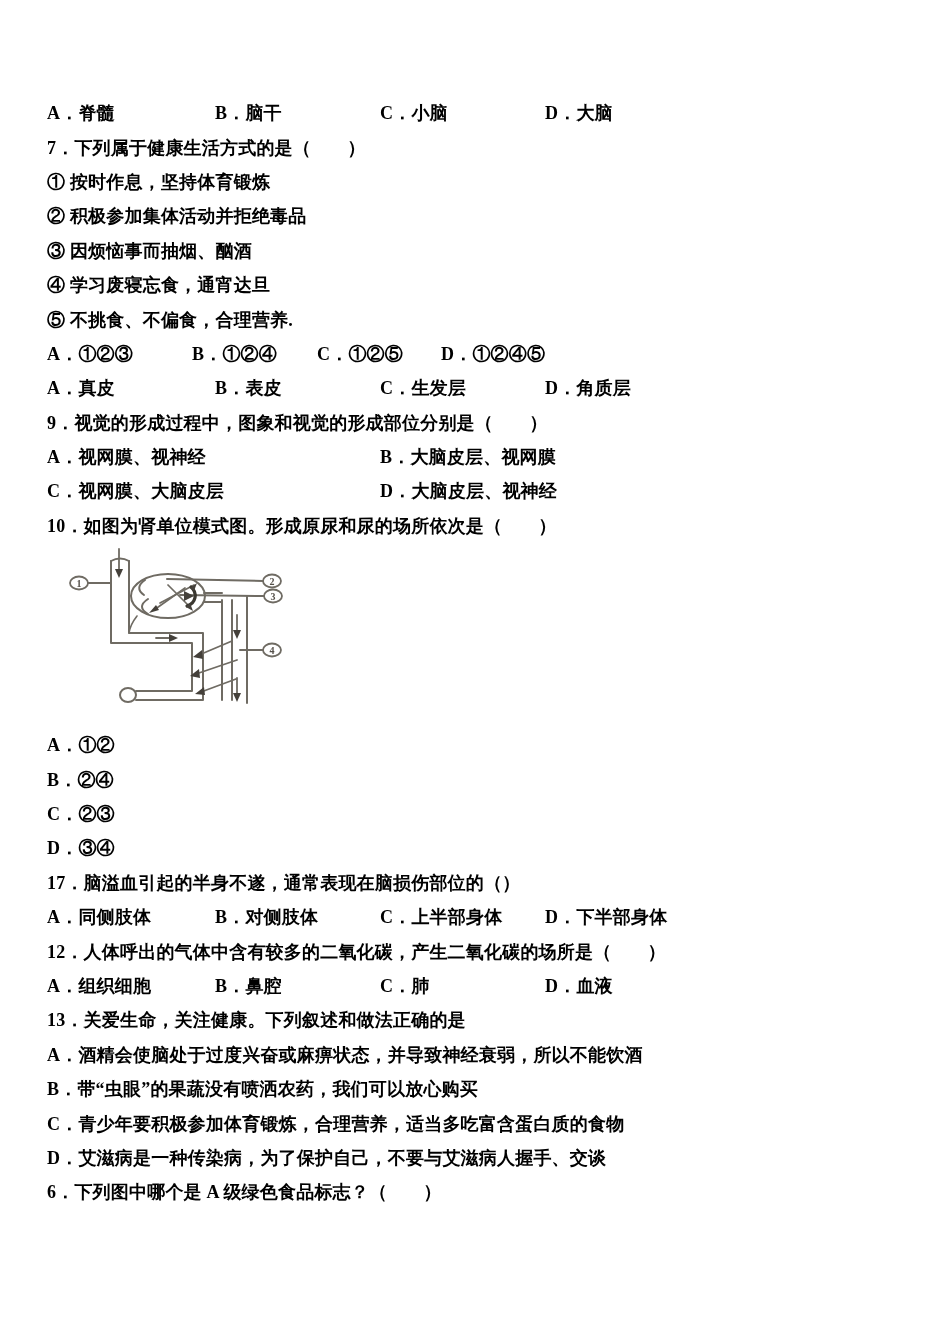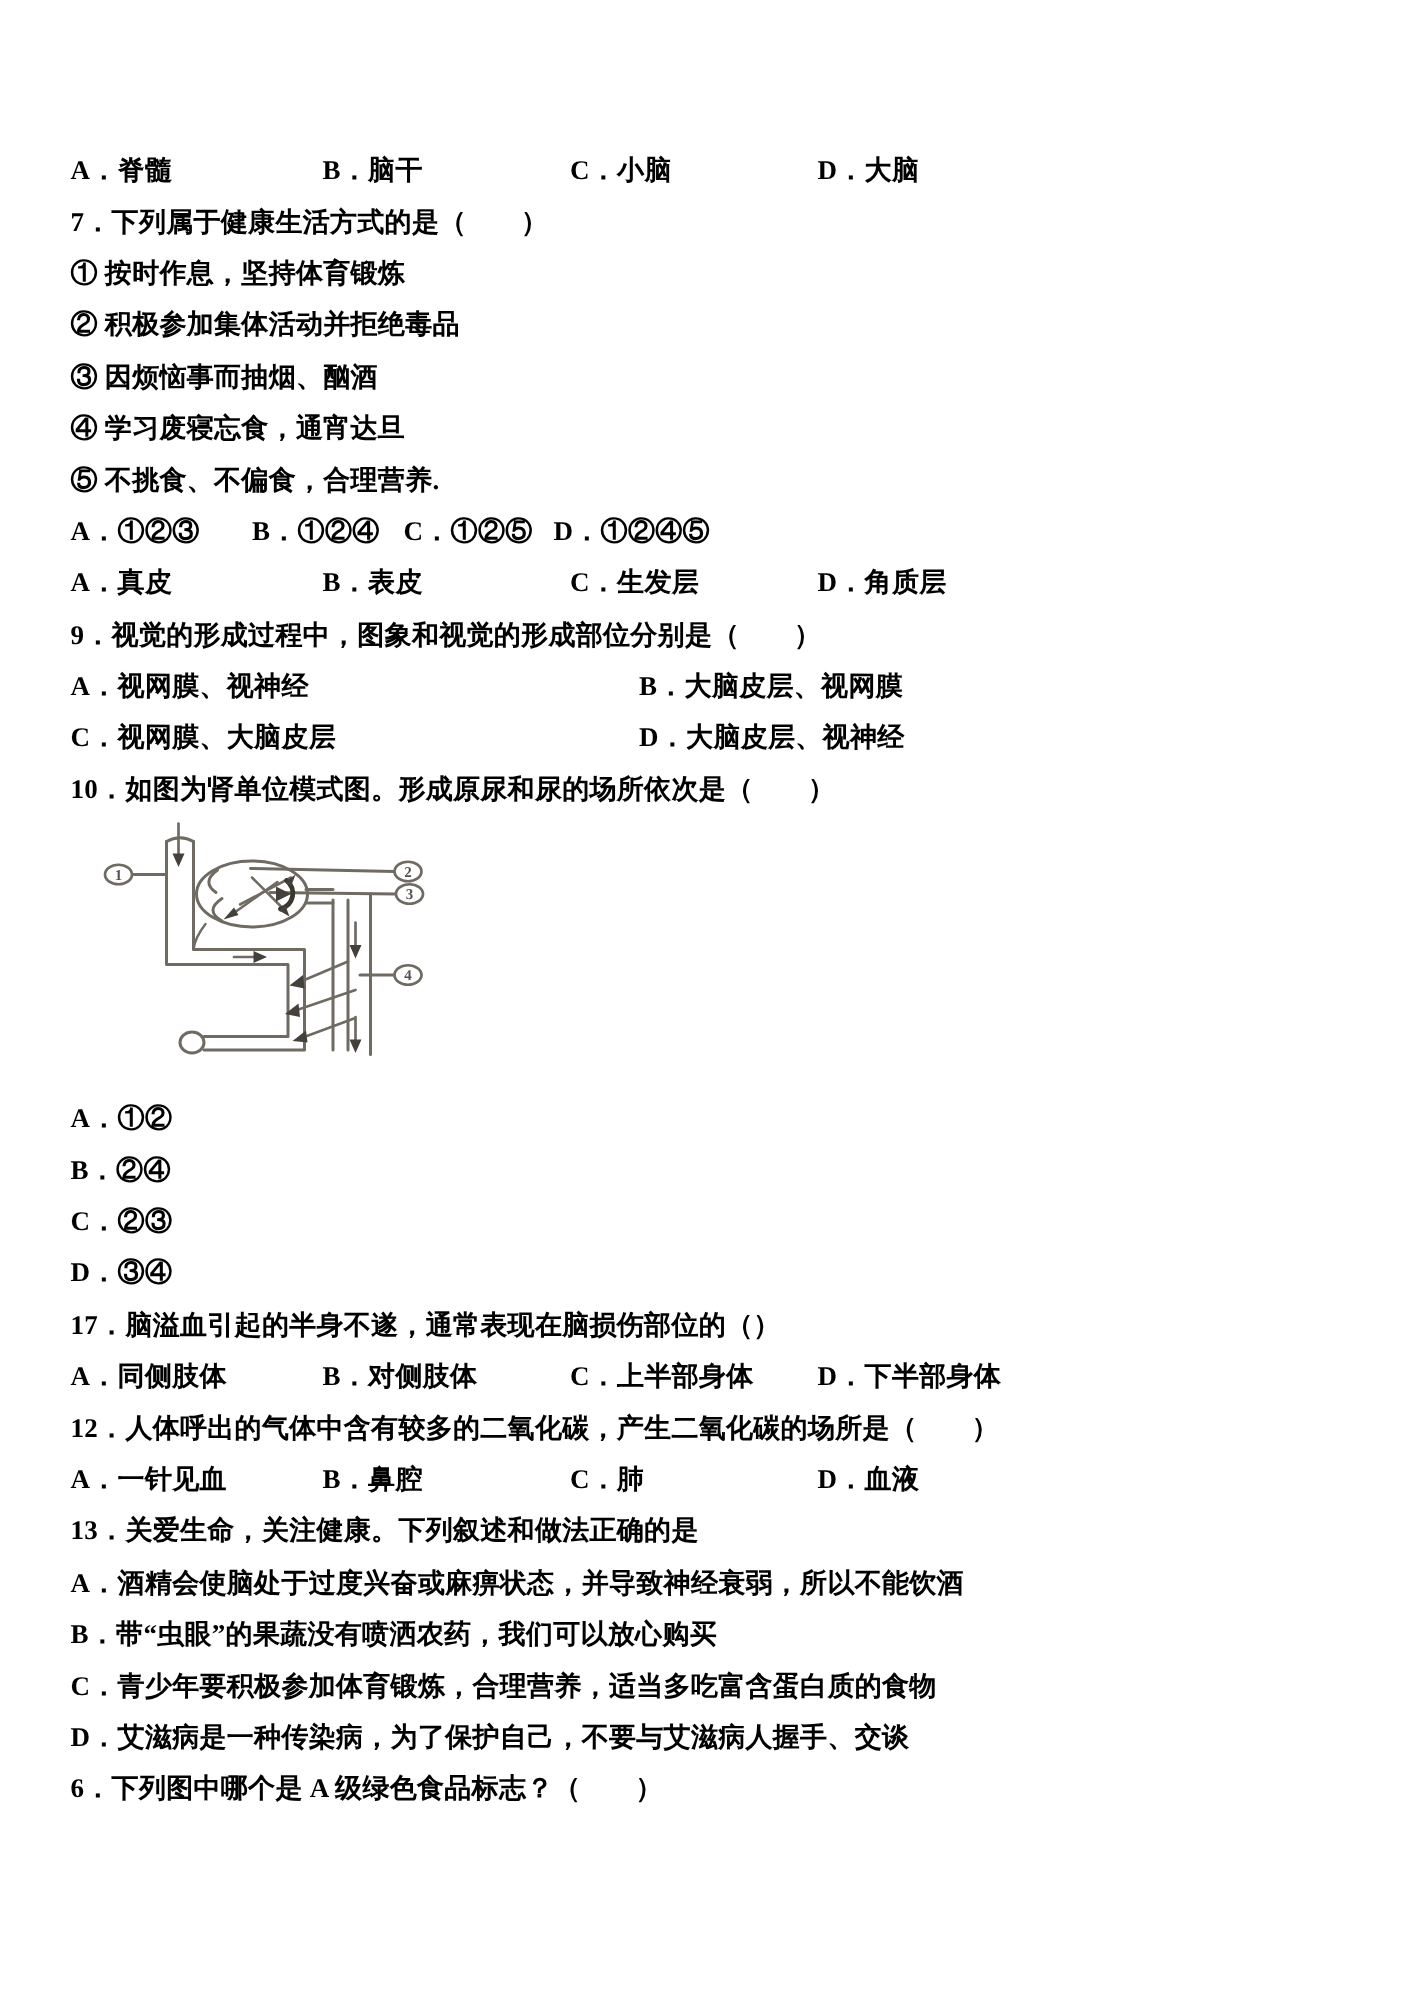--- a/index.html
+++ b/index.html
@@ -27,26 +27,26 @@
   .opts4{
     display:grid;
     grid-template-columns:168px 165px 165px 1fr;
     align-items:center;
   }
   .opts4 > span{display:block;}
   .ansrow{
     display:grid;
     grid-template-columns:121px 101px 100px 1fr;
     align-items:center;
+    gap:24px;
   }
   .opts2{
     display:grid;
     grid-template-columns:333px 1fr;
     align-items:center;
-    gap:46px;
   }
   .figure-wrap{
     height:185px;
     margin-left:-7px;
     display:flex;
     align-items:flex-start;
   }
   .fig-label{
     font-family:"Liberation Serif","DejaVu Serif",serif;
     font-size:10px;
@@ -172,21 +172,21 @@
   <div class="line">17．脑溢血引起的半身不遂，通常表现在脑损伤部位的（）</div>
   <div class="line opts4">
     <span>A．同侧肢体</span>
     <span>B．对侧肢体</span>
     <span>C．上半部身体</span>
     <span>D．下半部身体</span>
   </div>
 
   <div class="line">12．人体呼出的气体中含有较多的二氧化碳，产生二氧化碳的场所是（　　）</div>
   <div class="line opts4">
-    <span>A．一针见血</span>
+    <span>A．组织细胞</span>
     <span>B．鼻腔</span>
     <span>C．肺</span>
     <span>D．血液</span>
   </div>
 
   <div class="line">13．关爱生命，关注健康。下列叙述和做法正确的是</div>
   <div class="line">A．酒精会使脑处于过度兴奋或麻痹状态，并导致神经衰弱，所以不能饮酒</div>
   <div class="line">B．带“虫眼”的果蔬没有喷洒农药，我们可以放心购买</div>
   <div class="line">C．青少年要积极参加体育锻炼，合理营养，适当多吃富含蛋白质的食物</div>
   <div class="line">D．艾滋病是一种传染病，为了保护自己，不要与艾滋病人握手、交谈</div>

